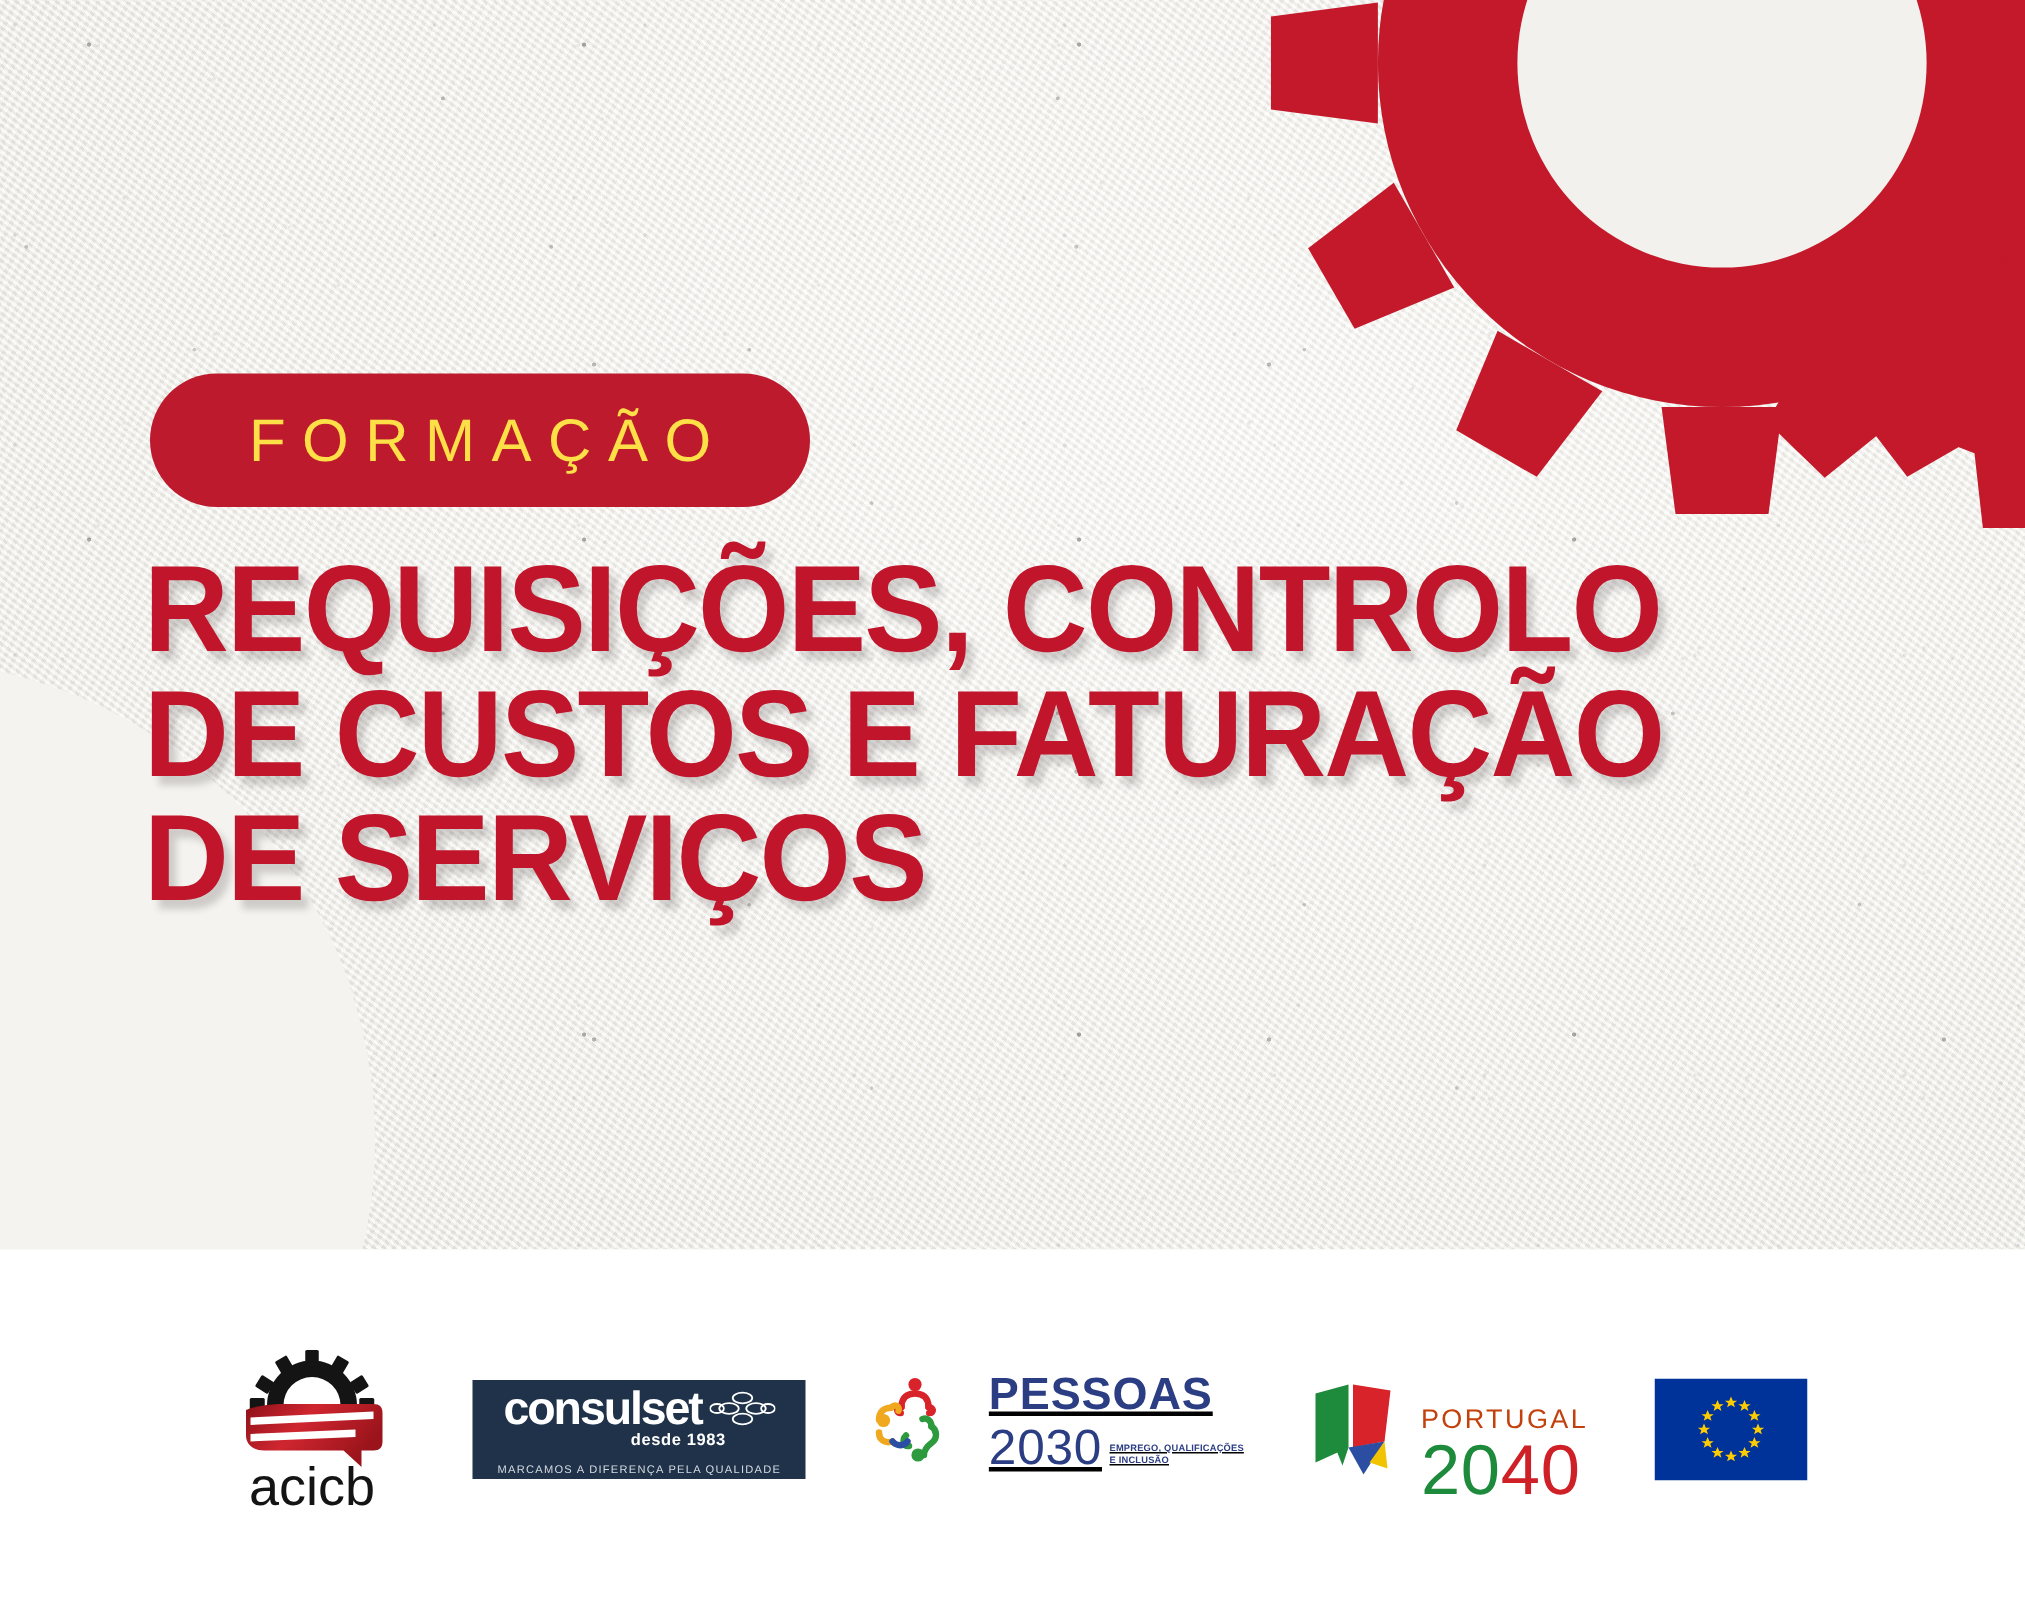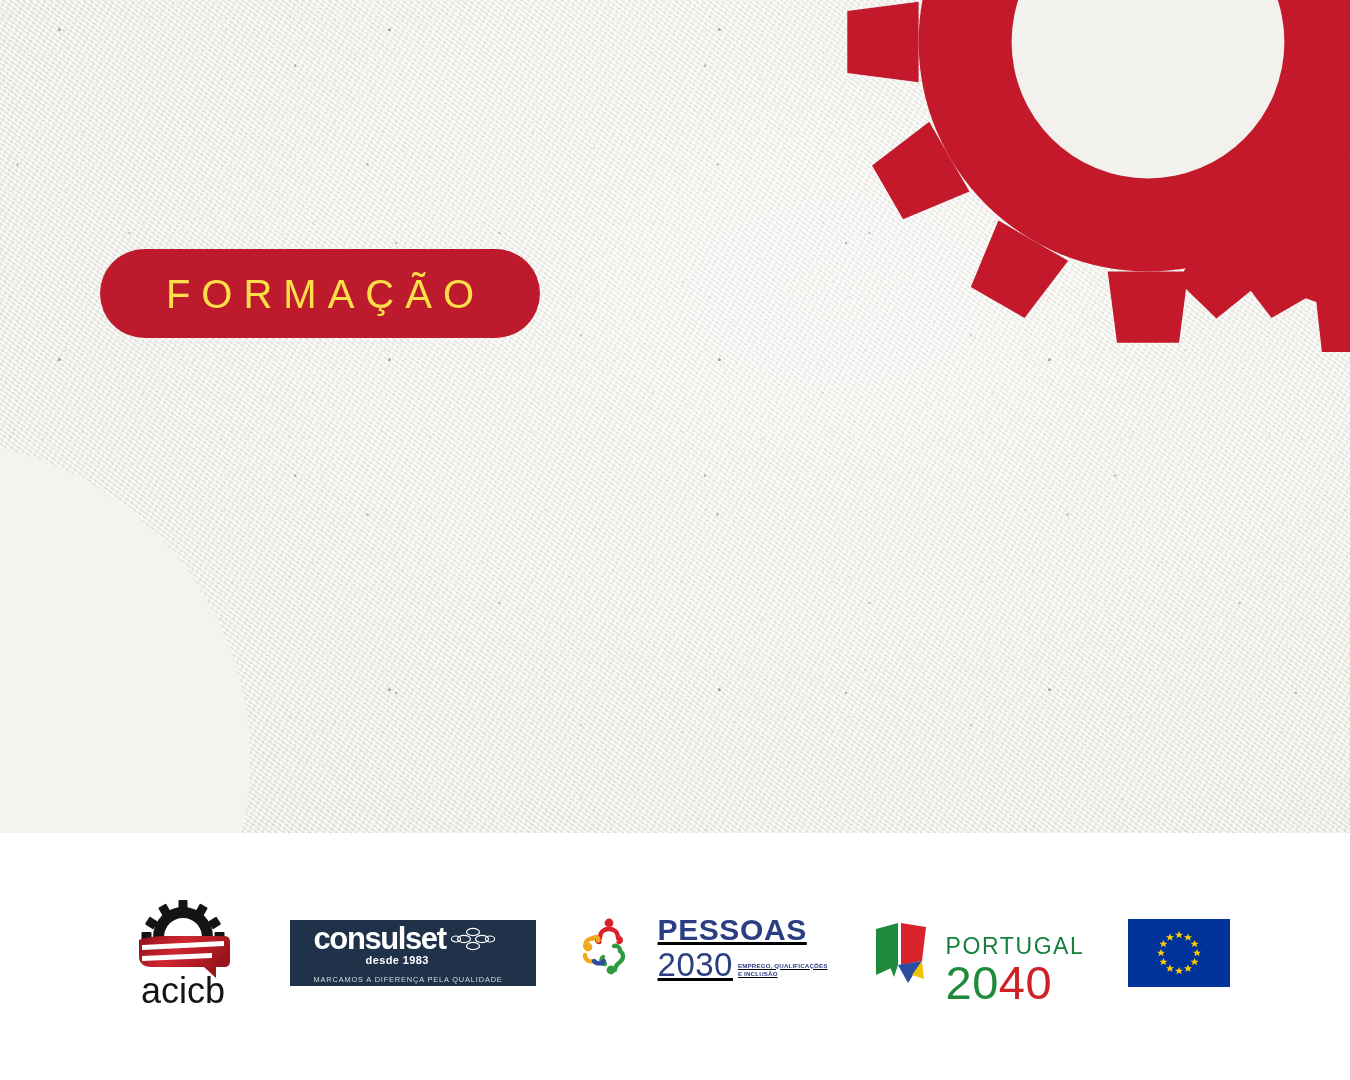--- a/index.html
+++ b/index.html
@@ -167,23 +167,23 @@
   .acicb svg { display: block; width: 100%; height: 100%; }
 
   
   .consulset {
     width: 222px;
     height: 66px;
     background: #1f3249;
     position: relative;
     display: flex;
     flex-direction: column;
+    align-items: center;
     justify-content: center;
     overflow: hidden;
-    padding-left: 24px;
   }
   .cs-row { display: flex; align-items: center; gap: 5px; margin-top: 2px; }
   .cs-word {
     color: #ffffff;
     font-size: 31px;
     font-weight: 700;
     letter-spacing: -1.4px;
     line-height: 1;
     font-family: "Liberation Sans", sans-serif;
   }
@@ -240,22 +240,22 @@
     font-family: "Liberation Sans", sans-serif;
     white-space: pre-line;
   }
 
   
   .portugal { display: flex; align-items: center; gap: 8px; height: 78px; }
   .pt-mark { width: 66px; height: 72px; }
   .pt-mark svg { display: block; width: 100%; height: 100%; }
   .pt-text { display: flex; flex-direction: column; justify-content: center; }
   .pt-top {
-    color: #15803d;
-    font-size: 23px;
+    color: #c2410c;
+    font-size: 18px;
     font-weight: 400;
     letter-spacing: 1.6px;
     line-height: 1;
     font-family: "Liberation Sans", sans-serif;
     margin-top: 35px;
   }
   .pt-year {
     font-size: 47px;
     font-weight: 400;
     letter-spacing: .5px;
@@ -339,20 +339,25 @@
           </g>
           <circle r="44" fill="#f2f1ed"></circle>
         </g>
       </svg>
     </div>
 
     <div class="badge">
       <span class="badge-text">FORMAÇÃO</span>
     </div>
 
+    <div class="title-block">
+      <div class="title-line">REQUISIÇÕES, CONTROLO</div>
+      <div class="title-line">DE CUSTOS E FATURAÇÃO</div>
+      <div class="title-line">DE SERVIÇOS</div>
+    </div>
   </div>
 
   <div class="footer">
     <div class="logo-strip">
 
       <div class="logo-slot">
         <div class="acicb">
           <svg viewBox="0 0 126 108" xmlns="http://www.w3.org/2000/svg" aria-hidden="true">
 
             <g fill="#141414">

